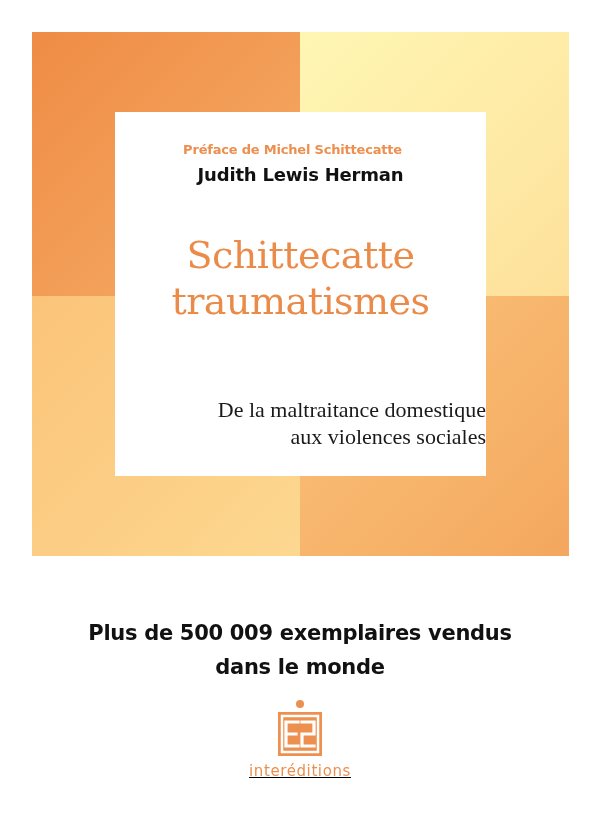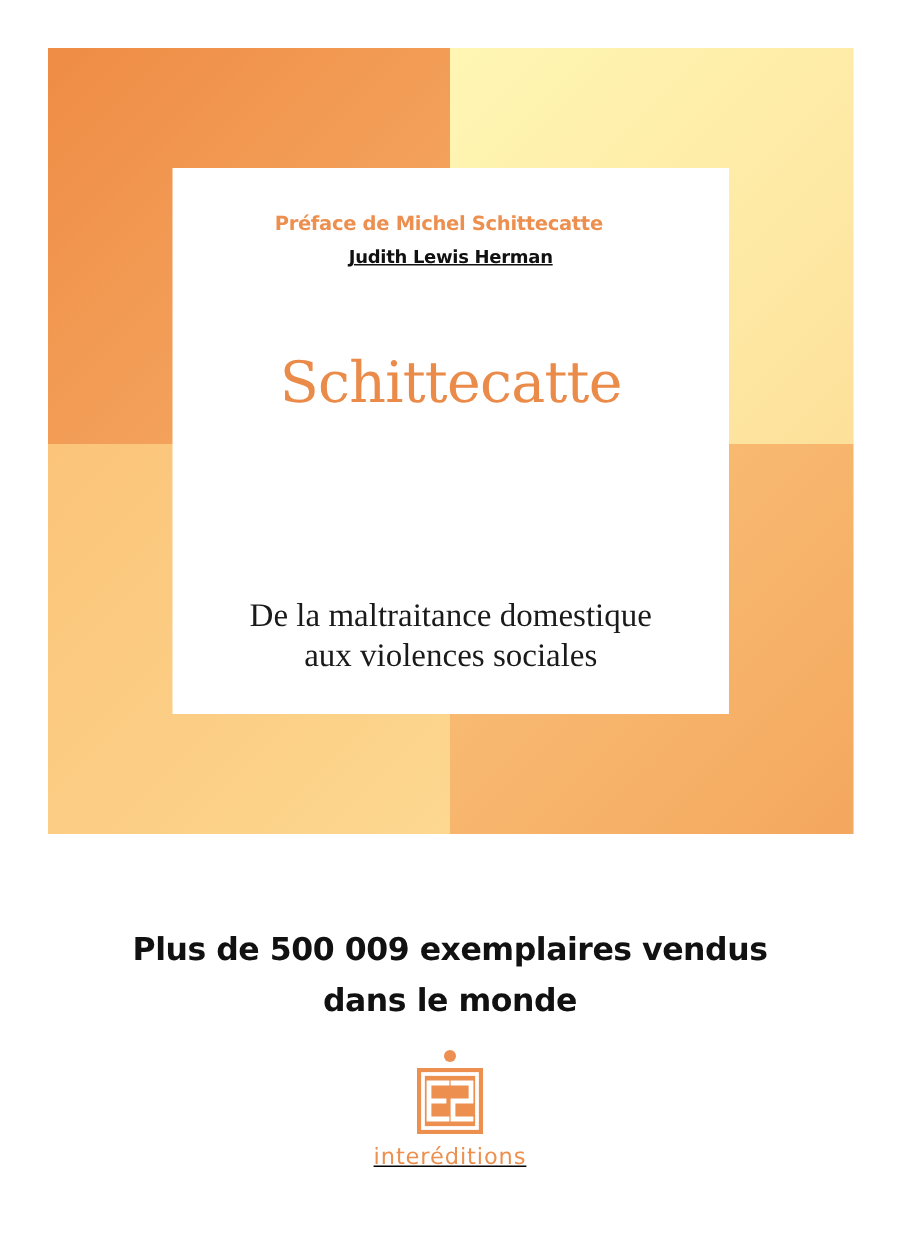--- a/index.html
+++ b/index.html
@@ -16,30 +16,30 @@
             background: linear-gradient(135deg, #fbc47a 0%, #fccf86 60%, #fdd890 100%); }
     .q-br { left: 268px; top: 264px; width: 269px; height: 260px;
             background: linear-gradient(135deg, #f9c17a 0%, #f7b36a 60%, #f4a75e 100%); }
 
     .title-box { position: absolute; left: 115px; top: 112px; width: 371px; height: 364px;
                  background: #ffffff; text-align: center; }
     .preface { position: absolute; left: 0; right: 16px; top: 30px;
                font-family: "DejaVu Sans", sans-serif; font-size: 13px; font-weight: bold;
                color: #ec8f4f; letter-spacing: -0.2px; }
     .author { position: absolute; left: 0; right: 0; top: 52px;
-              font-family: "DejaVu Sans", sans-serif; font-size: 12px; font-weight: bold;
-              color: #111111; letter-spacing: -0.2px; text-decoration: underline; }
+              font-family: "DejaVu Sans", sans-serif; font-size: 18px; font-weight: bold;
+              color: #111111; letter-spacing: -0.2px; }
     .main-title { position: absolute; left: 0; right: 0; top: 120px;
                   font-family: "DejaVu Serif", serif; font-size: 38px; line-height: 46px;
                   color: #ea8b49; font-weight: normal; letter-spacing: -0.5px; }
     .main-title span { display: block; }
     .subtitle { position: absolute; left: 0; right: 0; top: 284px;
                 font-family: "Liberation Serif", serif; font-size: 22px; line-height: 27px;
                 color: #1a1a1a; }
-    .subtitle span { display: block; }
+    .subtitle span { display: block; text-align: right; }
 
     .tagline { position: absolute; left: 0; right: 0; top: 616px; text-align: center;
                font-family: "DejaVu Sans", sans-serif; font-weight: bold; font-size: 21px;
                line-height: 34px; color: #111111; letter-spacing: -0.3px; }
     .tagline span { display: block; }
 
     .publisher { position: absolute; left: 0; right: 0; top: 698px; text-align: center; text-decoration: underline; }
     .logo-mark { display: block; margin: 0 auto; width: 56px; height: 64px; }
     .publisher-name { display: block; margin-top: 0px;
                       font-family: "DejaVu Sans", sans-serif; font-size: 15px;
@@ -53,20 +53,21 @@
   <div class="quad q-tr"></div>
   <div class="quad q-bl"></div>
   <div class="quad q-br"></div>
 </div>
 
 <div class="title-box">
   <div class="preface">Préface de Michel Schittecatte</div>
   <div class="author">Judith Lewis Herman</div>
   <h1 class="main-title">
     <span>Schittecatte</span>
+    <span>traumatismes</span>
   </h1>
   <div class="subtitle">
     <span>De la maltraitance domestique</span>
     <span>aux violences sociales</span>
   </div>
 </div>
 
 <div class="tagline">
   <span>Plus de 500 009 exemplaires vendus</span>
   <span>dans le monde</span>

